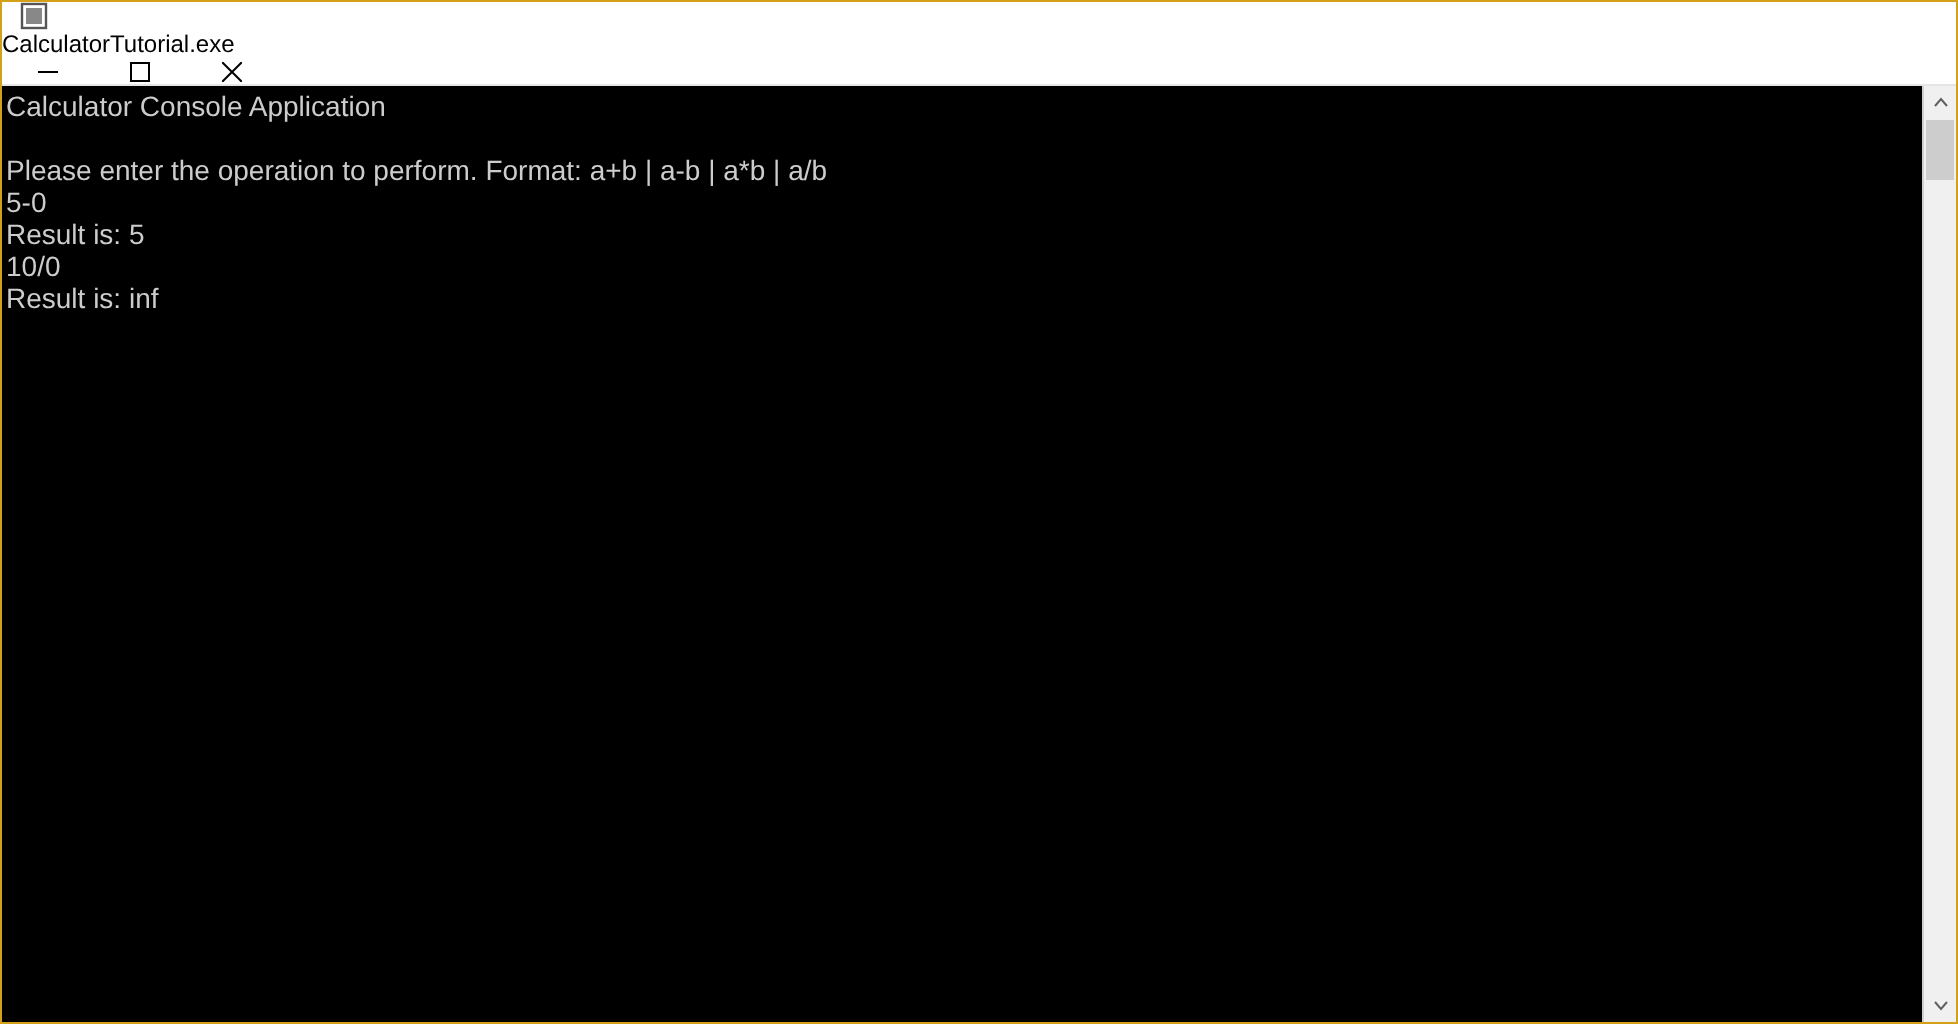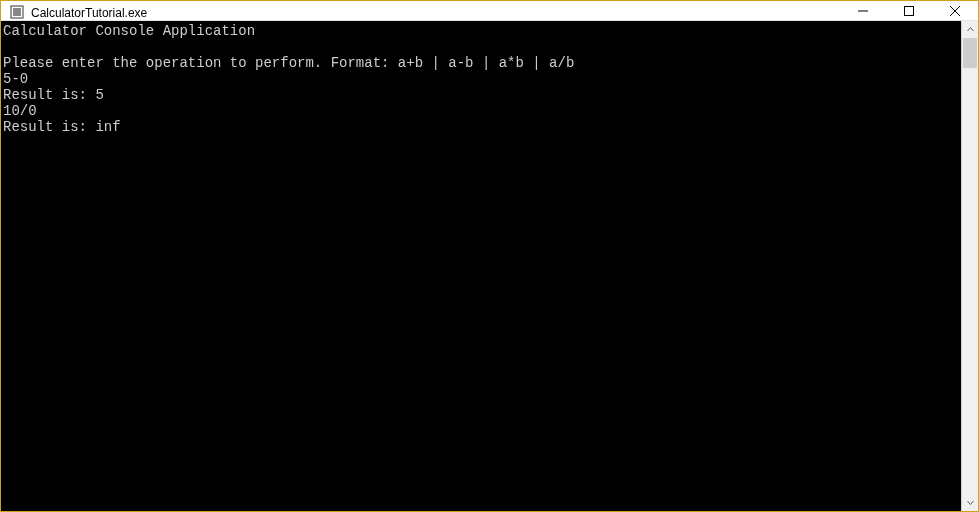--- a/index.html
+++ b/index.html
@@ -16,25 +16,26 @@
     }
     .window {
       width: 979px;
       height: 512px;
       border: 1px solid #d4a017;
       display: flex;
       flex-direction: column;
       background: #ffffff;
     }
     .titlebar {
-      height: 20px;
+      height: 42px;
       background: #ffffff;
       display: flex;
-      align-items: flex-end;
+      align-items: flex-start;
       border-bottom: 1px solid #e5e5e5;
+      flex-direction: column;
     }
     .titlebar-icon {
       width: 16px;
       height: 16px;
       margin-left: 8px;
       margin-right: 6px;
       display: flex;
       align-items: center;
       justify-content: center;
     }
@@ -68,21 +69,21 @@
     .content-area {
       flex: 1;
       display: flex;
       background: #000000;
       position: relative;
     }
     .console {
       flex: 1;
       background: #000000;
       color: #cccccc;
-      font-family: Liberation Mono, monospace;
+      font-family: Liberation Sans, sans-serif;
       font-size: 14px;
       line-height: 16px;
       padding: 2px 2px;
       white-space: pre;
       overflow: hidden;
     }
     .scrollbar {
       width: 17px;
       background: #f0f0f0;
       display: flex;

